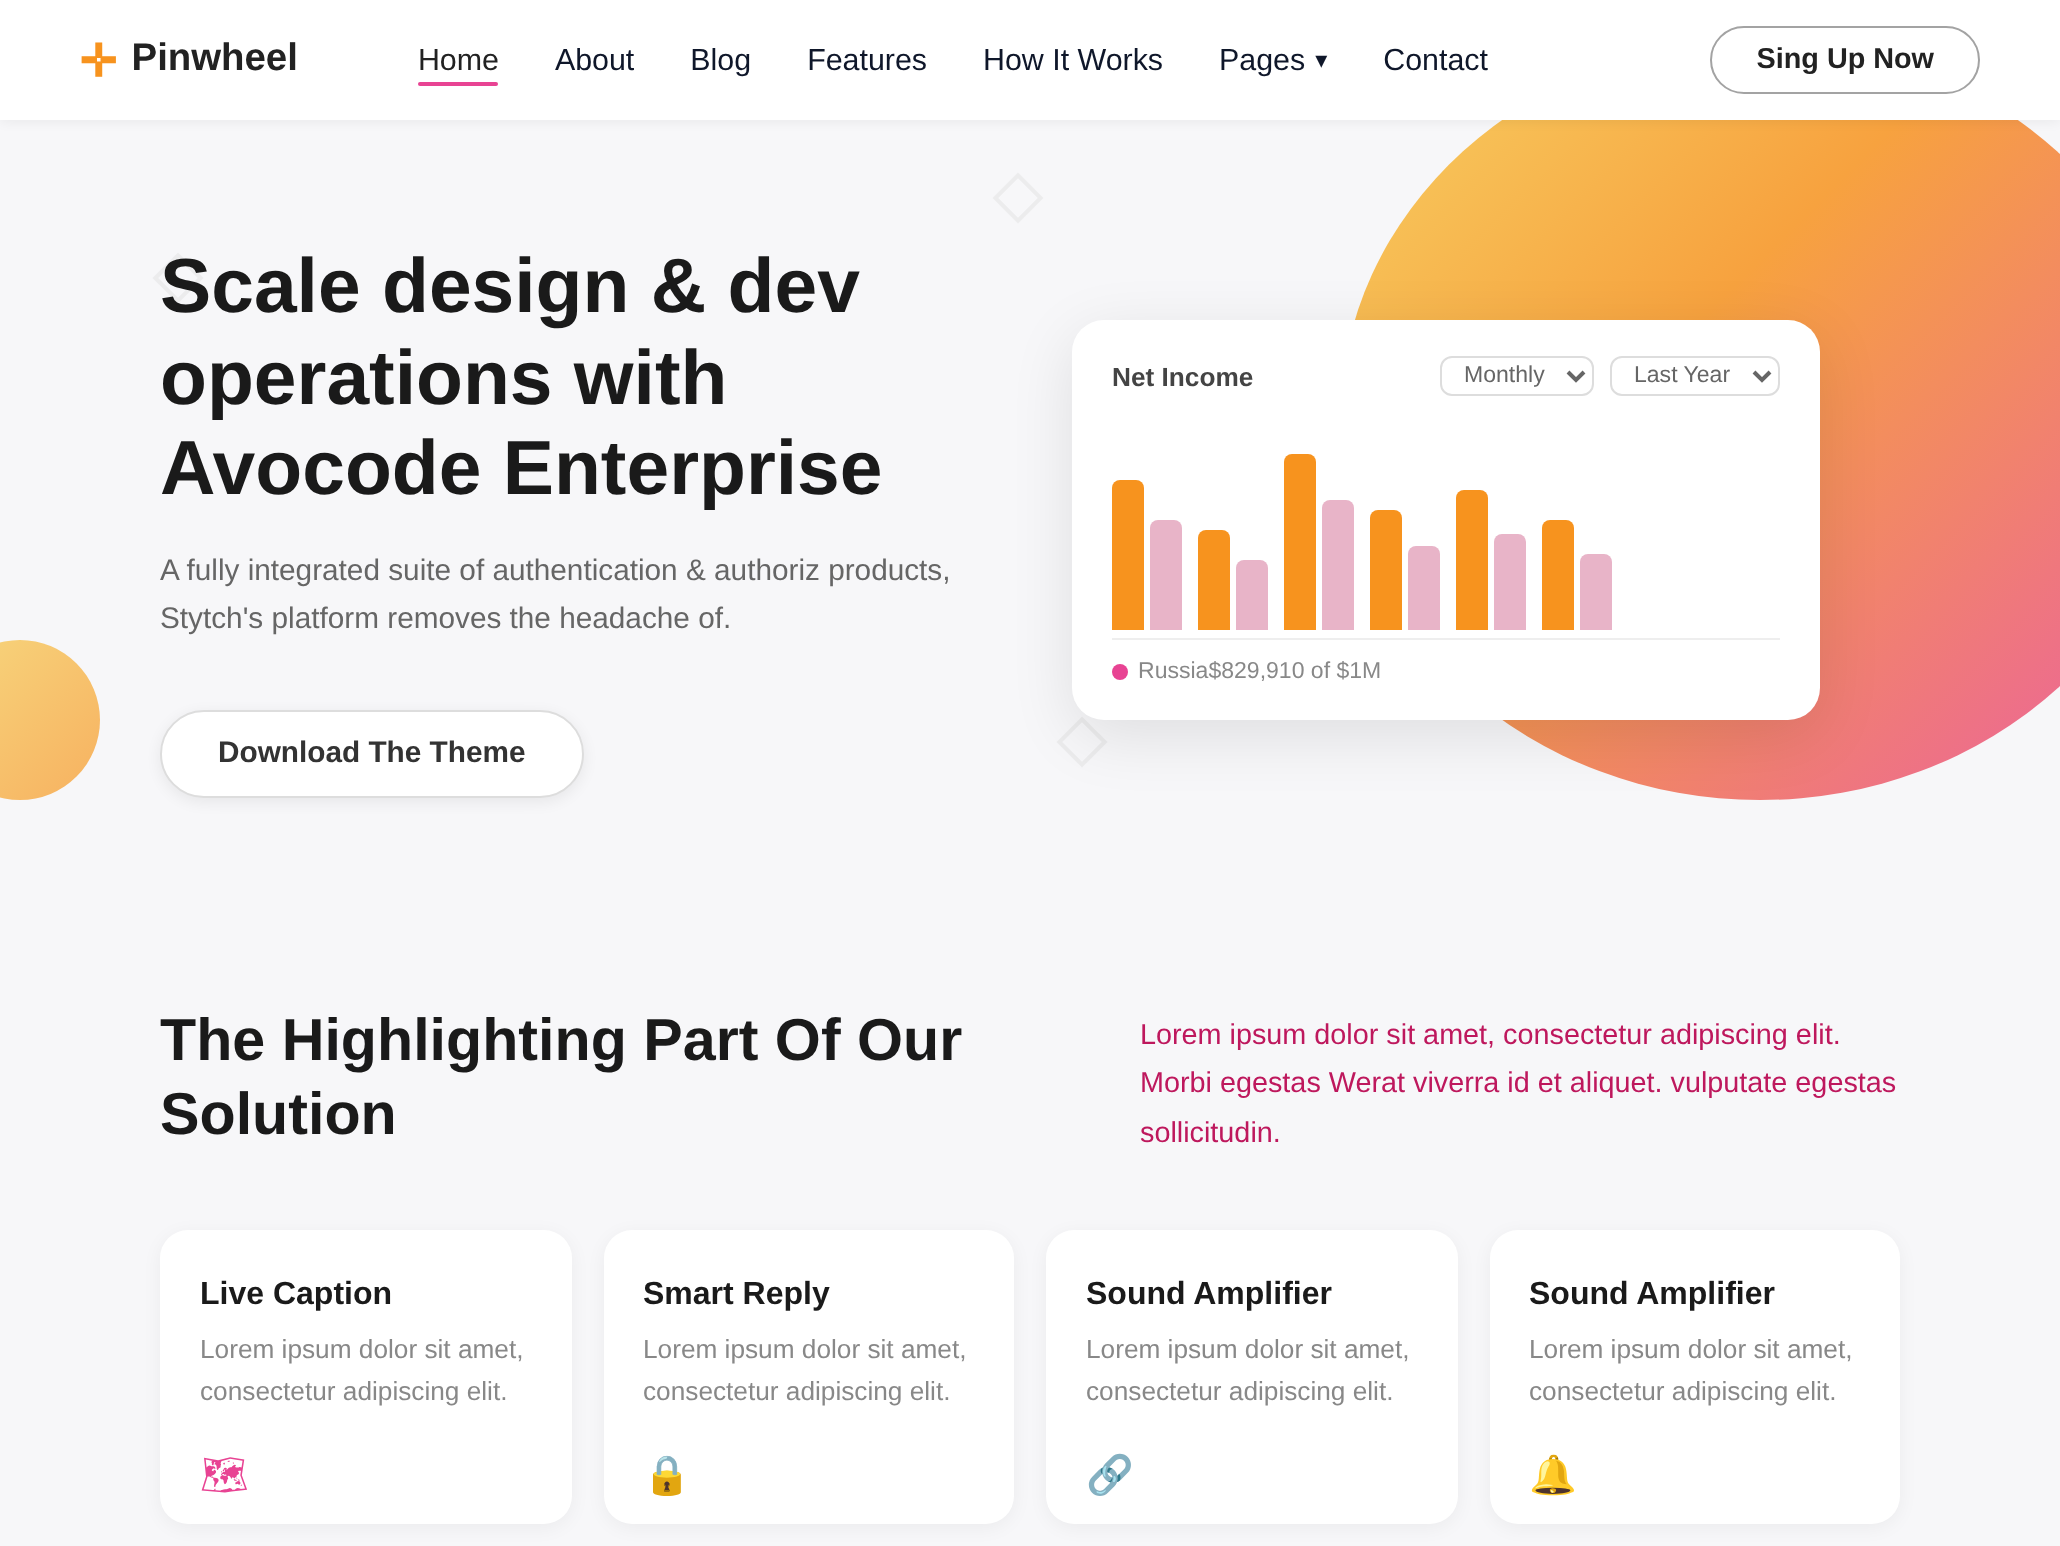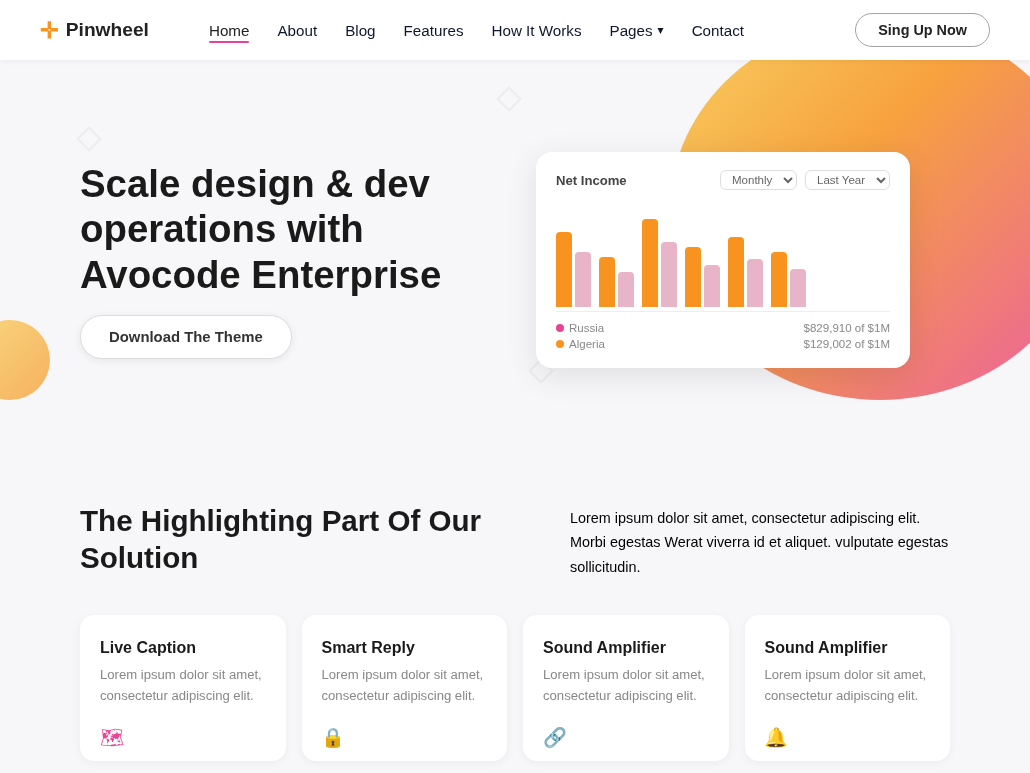--- a/index.html
+++ b/index.html
@@ -176,21 +176,21 @@
       align-items: flex-end;
     }
     .bar {
       width: 16px;
       border-radius: 4px 4px 0 0;
     }
     .bar.orange { background: #f7931e; }
     .bar.pink { background: #e8b4c8; }
     .chart-legend {
       display: flex;
-      flex-direction: column;
+      flex-direction: row;
       gap: 4px;
     }
     .legend-row {
       display: flex;
       justify-content: space-between;
       font-size: 0.72rem;
       color: #888;
     }
     .legend-dot {
       display: inline-block;
@@ -237,21 +237,21 @@
     }
     .section2-title {
       font-size: 1.85rem;
       font-weight: 800;
       color: #1a1a1a;
       line-height: 1.25;
       min-width: 280px;
     }
     .section2-desc {
       font-size: 0.9rem;
-      color: #000000;
+      color: #be185d;
       line-height: 1.7;
       max-width: 380px;
       margin-top: 6px;
     }
 
     
     .cards-grid {
       display: grid;
       grid-template-columns: repeat(4, 1fr);
       gap: 16px;
@@ -305,20 +305,21 @@
 <section class="hero">
   <div class="hero-bg-gradient"></div>
   <div class="blob-left"></div>
 
   <div class="deco" style="top: 70px; left: 80px;"></div>
   <div class="deco" style="top: 30px; left: 500px;"></div>
   <div class="deco" style="bottom: 60px; right: 480px;"></div>
 
   <div class="hero-content">
     <h1 class="hero-title">Scale design &amp; dev operations with Avocode Enterprise</h1>
+    <p class="hero-subtitle">A fully integrated suite of authentication &amp; authoriz products, Stytch's platform removes the headache of.</p>
     <button class="download-btn">Download The Theme</button>
   </div>
 
   <div class="hero-chart-area">
     <div class="chart-card">
       <div class="chart-header">
         <span class="chart-title">Net Income</span>
         <div class="chart-controls">
           <select class="chart-control">
             <option>Monthly</option>
@@ -355,27 +356,20 @@
         </div>
       </div>
       <div class="chart-legend">
         <div class="legend-row">
           <span class="legend-name">
             <span class="legend-dot" style="background:#e84393;"></span>
             <span>Russia</span>
           </span>
           <span>$829,910 of $1M</span>
         </div>
-        <div class="legend-row">
-          <span class="legend-name">
-            <span class="legend-dot" style="background:#f7931e;"></span>
-            <span>Algeria</span>
-          </span>
-          <span>$129,002 of $1M</span>
-        </div>
       </div>
     </div>
   </div>
 </section>
 
 <section class="section2">
   <div class="section2-top">
     <h2 class="section2-title">The Highlighting Part Of Our Solution</h2>
     <p class="section2-desc">Lorem ipsum dolor sit amet, consectetur adipiscing elit. Morbi egestas Werat viverra id et aliquet. vulputate egestas sollicitudin.</p>
   </div>

